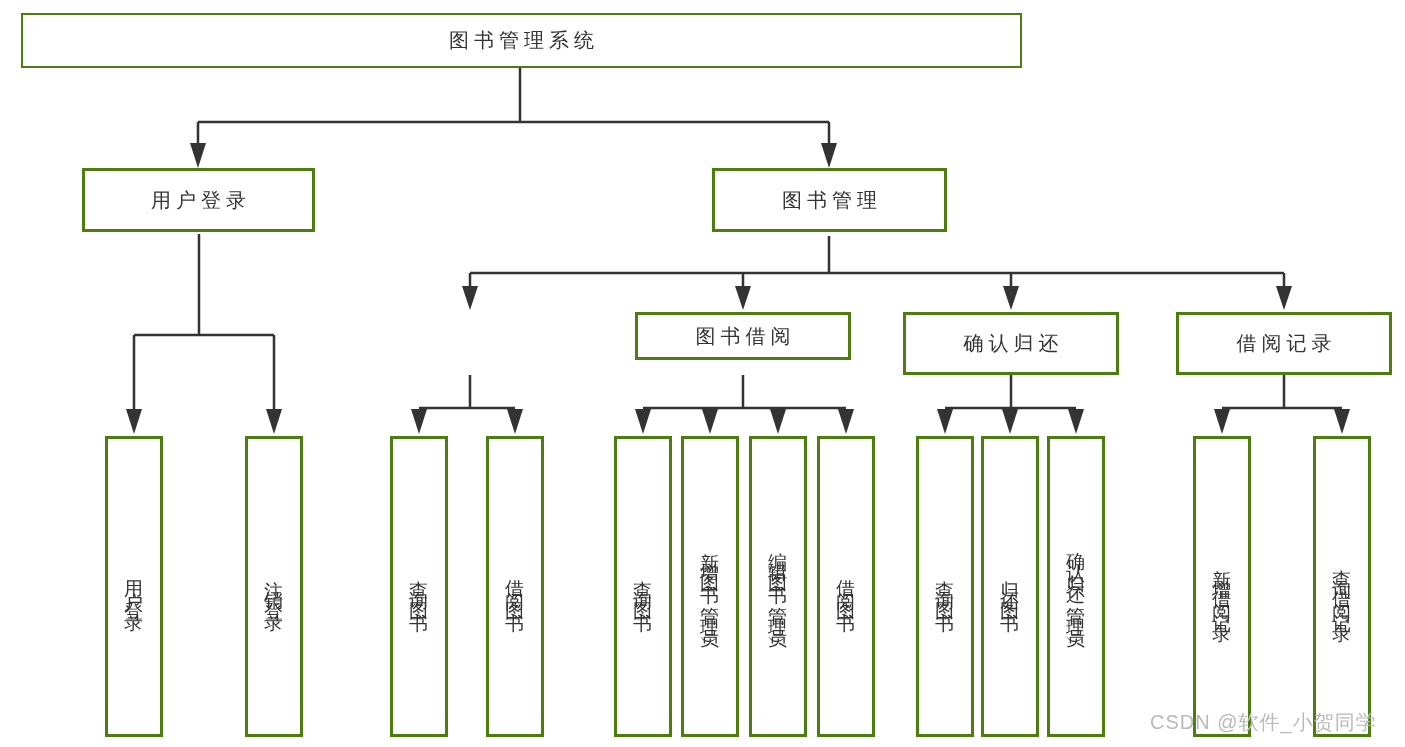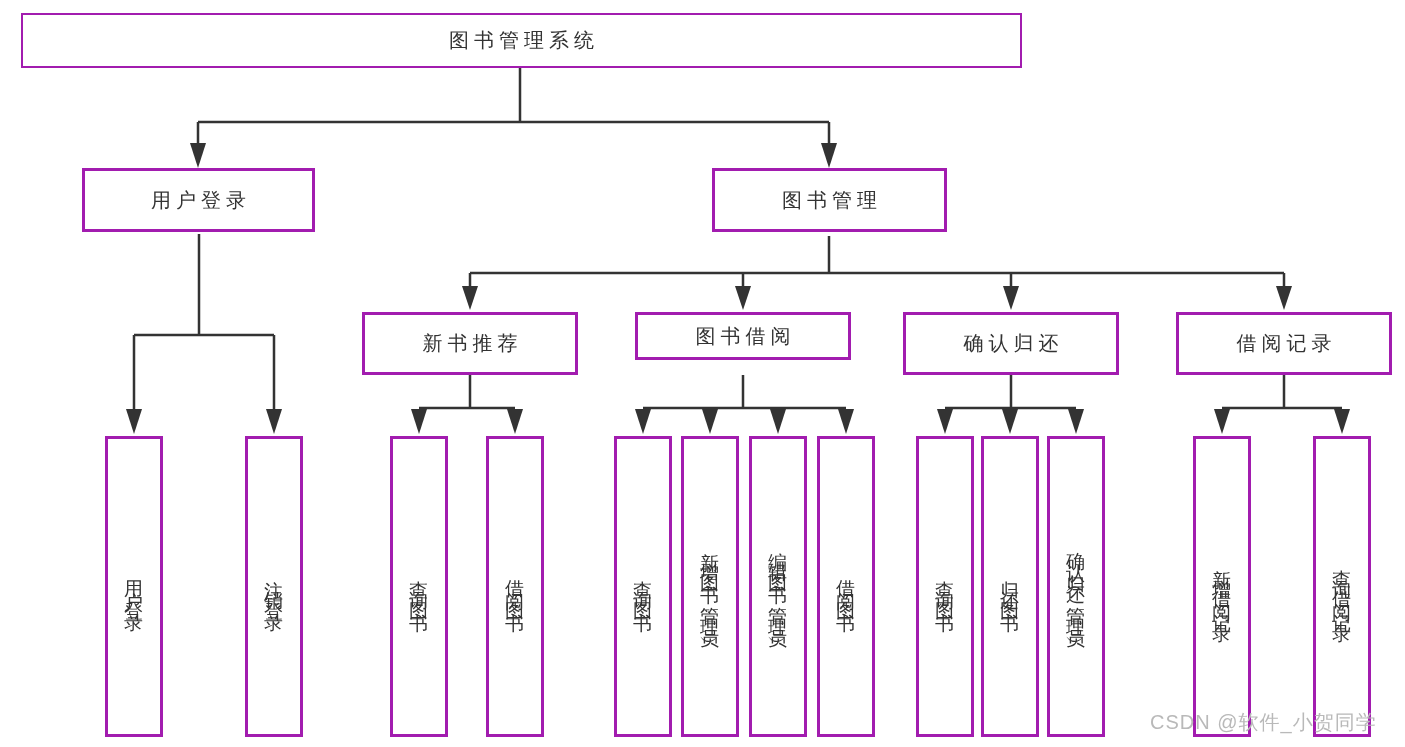--- a/index.html
+++ b/index.html
@@ -13,21 +13,21 @@
   }
   .connectors {
     position: absolute;
     left: 0; top: 0;
     z-index: 0;
   }
   .node {
     position: absolute;
     box-sizing: border-box;
     background: #ffffff;
-    border: 3px solid #a21caf;
+    border: 3px solid #4d7c0f;
     color: #333333;
     display: flex;
     align-items: center;
     justify-content: center;
     z-index: 1;
   }
   .h-node {
     font-size: 20px;
     letter-spacing: 5px;
     padding-left: 5px; 
@@ -106,21 +106,20 @@
       <polygon points="1214,409 1230,409 1222,434"></polygon>
       <polygon points="1334,409 1350,409 1342,434"></polygon>
     </g>
   </svg>
 
   <div class="node h-node root-node" style="left:21px; top:13px; width:1001px; height:55px;">图书管理系统</div>
 
   <div class="node h-node" style="left:82px; top:168px; width:233px; height:64px;">用户登录</div>
   <div class="node h-node" style="left:712px; top:168px; width:235px; height:64px;">图书管理</div>
 
-  <div class="node h-node" style="left:362px; top:312px; width:216px; height:63px;">新书推荐</div>
   <div class="node h-node" style="left:635px; top:312px; width:216px; height:48px;">图书借阅</div>
   <div class="node h-node" style="left:903px; top:312px; width:216px; height:63px;">确认归还</div>
   <div class="node h-node" style="left:1176px; top:312px; width:216px; height:63px;">借阅记录</div>
 
   <div class="node leaf" style="left:105px; top:436px; width:58px; height:301px;">
     <span>用户登录</span>
     </div>
   <div class="node leaf" style="left:245px; top:436px; width:58px; height:301px;">
     <span>注销登录</span>
     </div>

